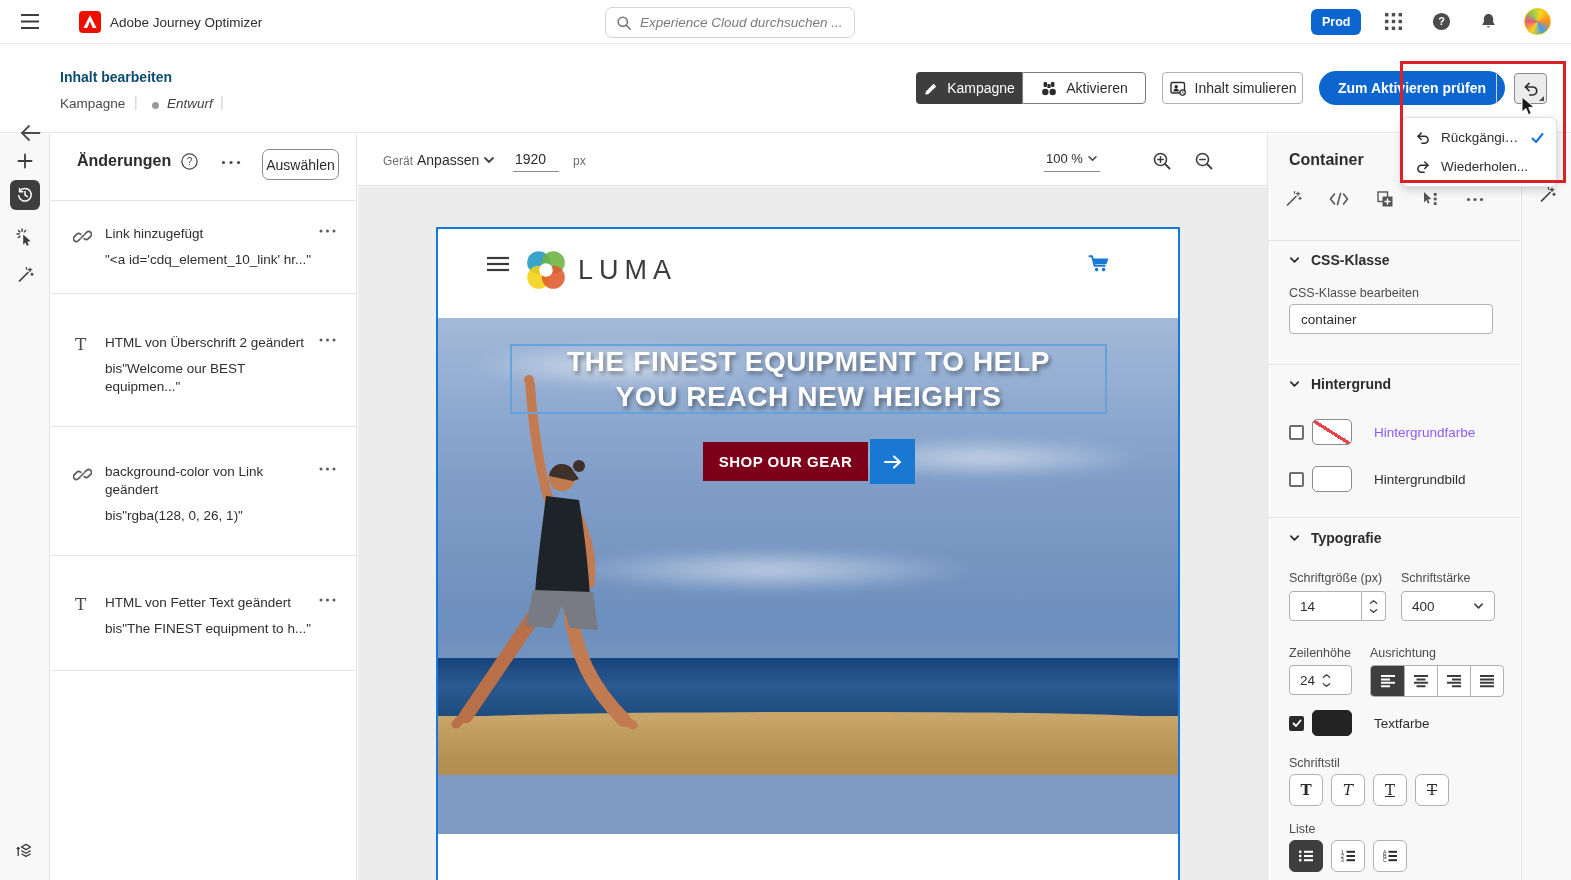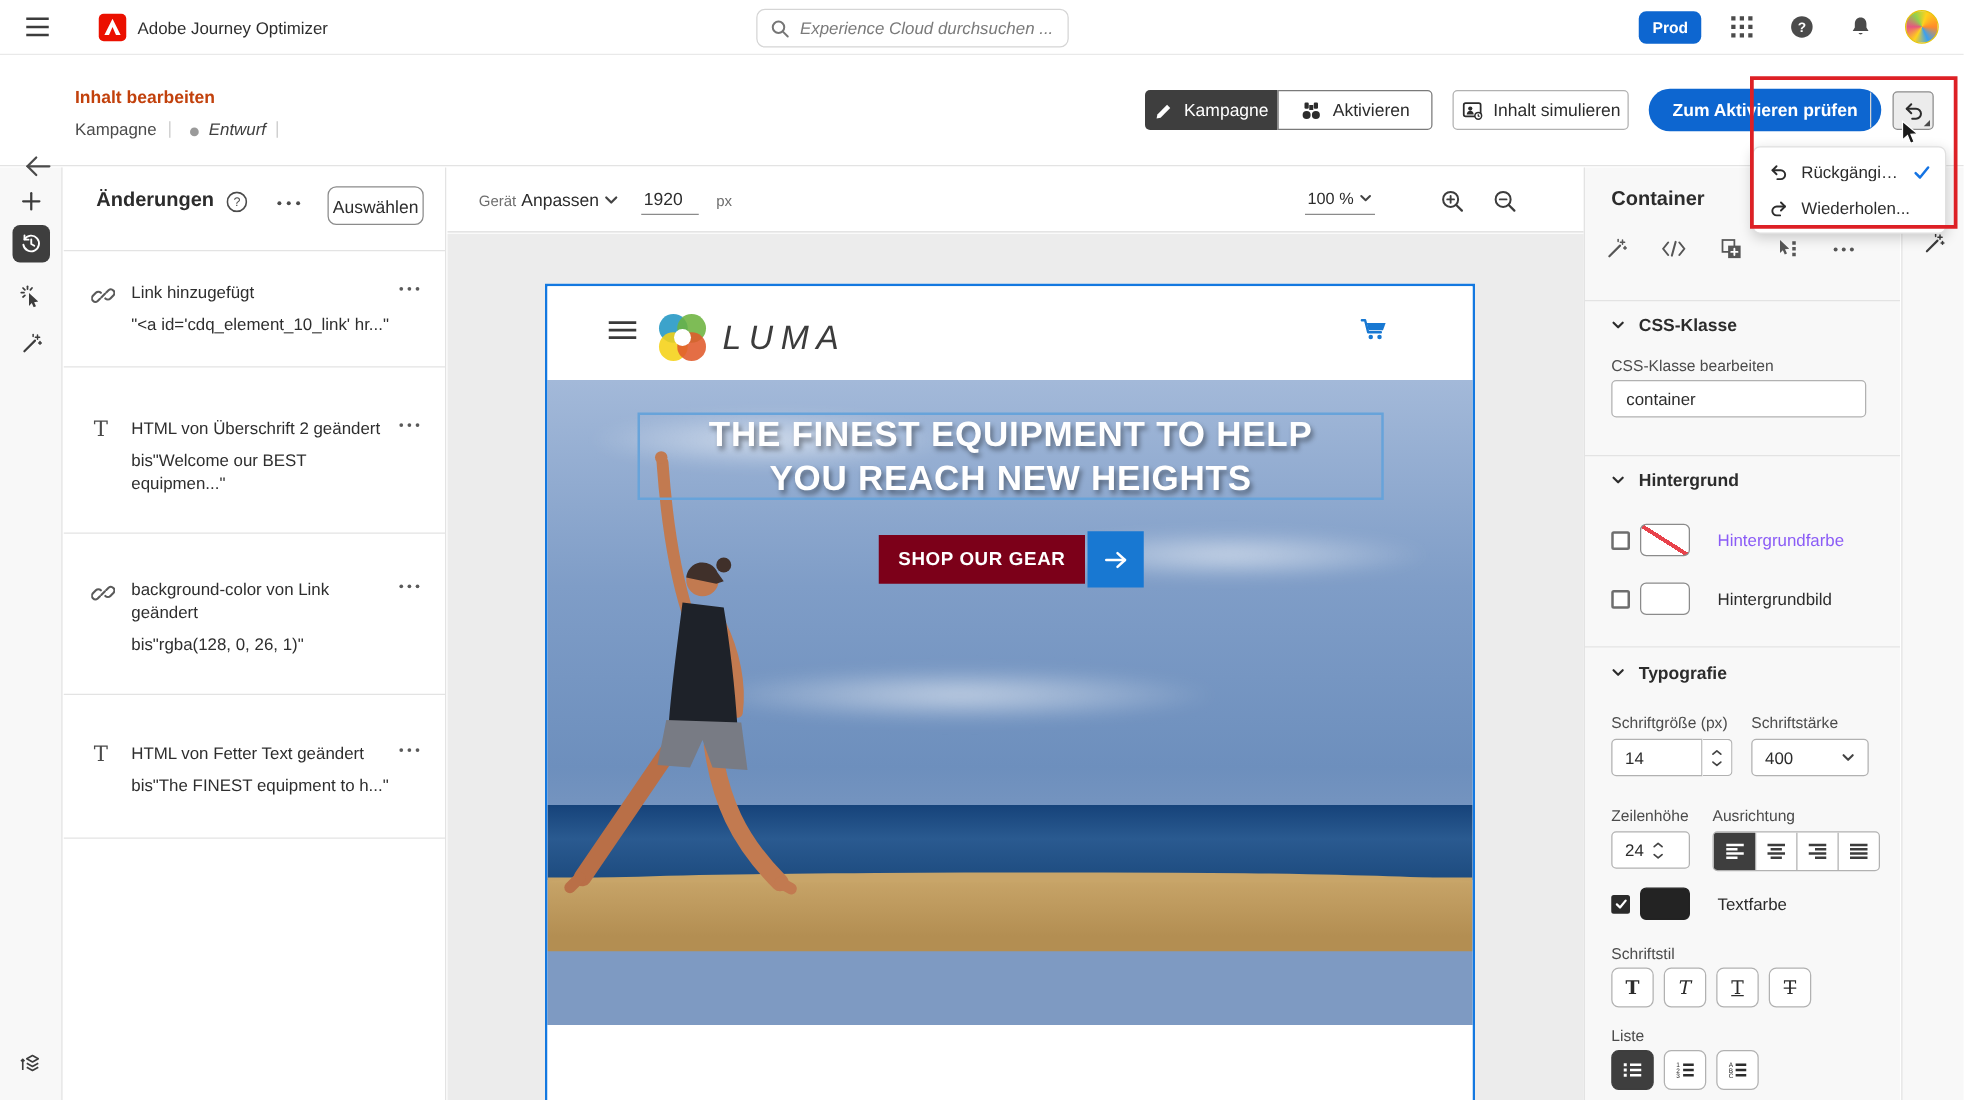--- a/index.html
+++ b/index.html
@@ -21,21 +21,21 @@
   .search-box input::placeholder { color:#7a7a7a; font-style:italic; }
   .env-badge { left:1311px; top:9px; height:26px; padding:0 11px; background:#0d66d0; color:#fff; font-size:12.5px; font-weight:bold; border-radius:6px; display:flex; align-items:center; filter:blur(.4px); }
   .tb-ic { top:12px; cursor:pointer; }
   .avatar { left:1524px; top:8px; width:27px; height:27px; border-radius:50%;
     background:conic-gradient(from 20deg,#ffd21c,#ff8b2a 70deg,#3aa0f0 135deg,#ffd21c 190deg,#e85480 250deg,#8fd14f 310deg,#ffd21c);
     border:1px solid #e6c50a; cursor:pointer; }
 
   
   .subheader { position:absolute; top:45px; left:0; right:0; height:88px; background:#fff; border-bottom:1px solid #e3e3e3; z-index:10; }
   .back-btn { left:20px; top:79px; cursor:pointer; }
-  .page-title { left:60px; top:24px; font-size:14px; font-weight:bold; color:#c2410c; }
+  .page-title { left:60px; top:24px; font-size:14px; font-weight:bold; color:#0c4a6e; }
   .crumb { top:51px; font-size:13.5px; color:#4b4b4b; }
   .crumb-sep { top:49px; color:#d0d0d0; font-size:14px; }
   .status-dot { left:152px; top:57px; width:7px; height:7px; border-radius:50%; background:#9a9a9a; }
   .crumb-status { left:167px; font-style:italic; color:#3f3f3f; }
   .crumb-url { left:236px; color:#2c2c2c; }
   .seg { top:27px; height:32px; display:flex; align-items:center; justify-content:center; gap:8px; font-size:14px; cursor:pointer; }
   .seg-dark { left:916px; width:106px; background:#3e3e3e; color:#fff; border-radius:4px 0 0 4px; }
   .seg-light { left:1022px; width:124px; background:#fff; color:#2c2c2c; border:1px solid #7a7a7a; border-radius:0 4px 4px 0; }
   .btn-simulate { left:1162px; top:27px; width:141px; height:32px; border:1px solid #b1b1b1; border-radius:4px; background:#fff; display:flex; align-items:center; justify-content:center; gap:8px; font-size:14px; color:#2c2c2c; cursor:pointer; }
   .btn-review { left:1319px; top:26px; height:34px; padding:0 19px; background:#0d66d0; color:#fff; font-size:14px; font-weight:bold; border-radius:17px; display:flex; align-items:center; cursor:pointer; }
@@ -76,21 +76,21 @@
   .canvas-toolbar { position:absolute; top:134px; left:358px; width:909px; height:52px; background:#fff; border-bottom:1px solid #dcdcdc; }
   .ct-lbl { top:20px; font-size:12px; color:#6e6e6e; }
   .ct-val { top:18px; font-size:14px; color:#2c2c2c; }
   .width-input { left:155px; top:13px; width:46px; border:none; border-bottom:1px solid #8b8b8b; font-size:14px; color:#2c2c2c; padding:4px 2px; outline:none; background:transparent; font-family:inherit; }
   .zoom-val { left:686px; top:14px; width:56px; border-bottom:1px solid #8b8b8b; padding:3px 2px 5px; font-size:13px; color:#2c2c2c; display:flex; justify-content:space-between; align-items:center; cursor:pointer; }
   .mag { top:17px; cursor:pointer; }
 
   
   .canvas { position:absolute; top:187px; left:358px; width:909px; bottom:0; background:#ececec; }
   .email-card { position:absolute; left:78px; top:40px; width:744px; height:700px; background:#fff; border:2px solid #1378e0; }
-  .email-header { position:relative; height:75px; background:#fff;font-style:italic; }
+  .email-header { position:relative; height:89px; background:#fff; }
   .eh-burger { left:48px; top:27px; }
   .eh-logo { left:85px; top:18px; }
   .eh-brand { left:140px; top:26px; font-size:27px; letter-spacing:6px; color:#3c3c3c; }
   .eh-cart { left:650px; top:26px; cursor:pointer; }
   .hero { position:relative; height:516px; overflow:hidden;
     background:linear-gradient(180deg,#a3b9d9 0%,#7f9dc7 32%,#6d8fbd 60%,#7e9ac2 74%); }
   .cloud { position:absolute; border-radius:50%; filter:blur(6px); background:radial-gradient(ellipse,rgba(255,255,255,.55),rgba(255,255,255,0) 70%); }
   .sea { position:absolute; left:0; right:0; top:340px; height:60px; background:linear-gradient(180deg,#16437a 0%,#2a5a90 45%,#1d4b7f 100%); }
   .sand { position:absolute; left:0; right:0; top:398px; height:59px; background:linear-gradient(180deg,#c8a569 0%,#b38e52 80%); }
   .sand::before { content:""; position:absolute; left:0; right:0; top:-4px; height:8px; background:#c8a569; border-radius:50% 40% 0 0/100% 100% 0 0; }

